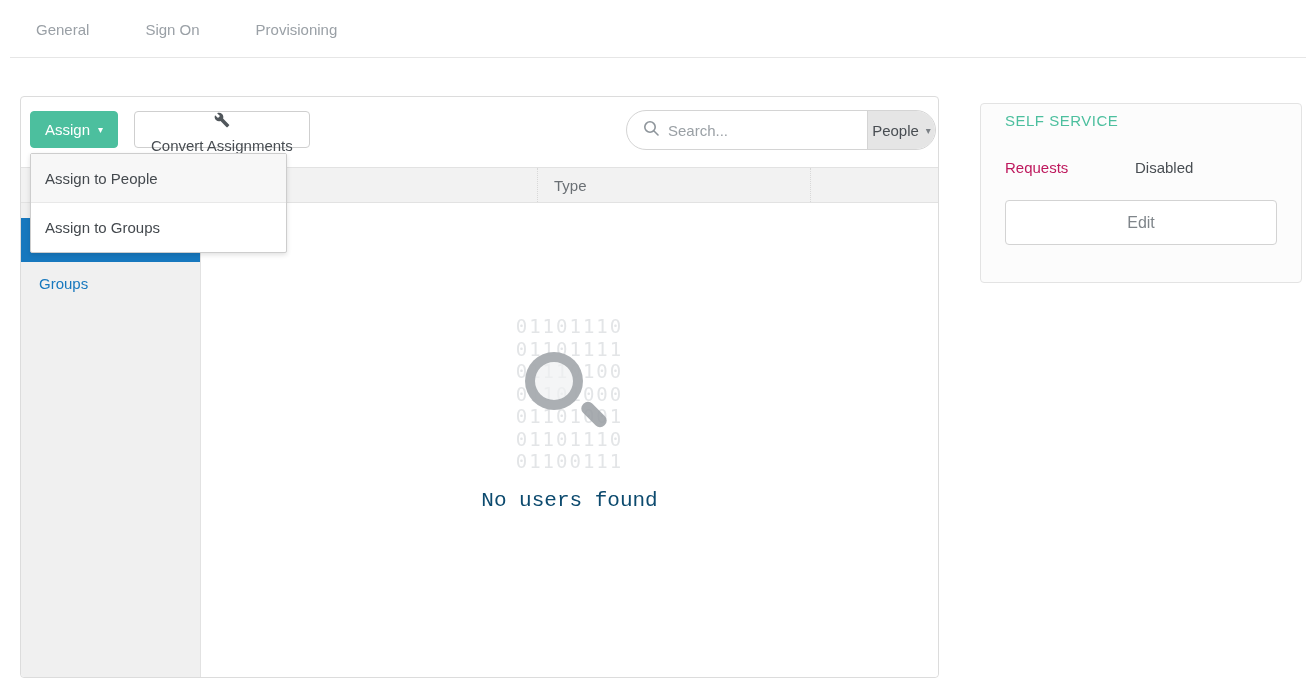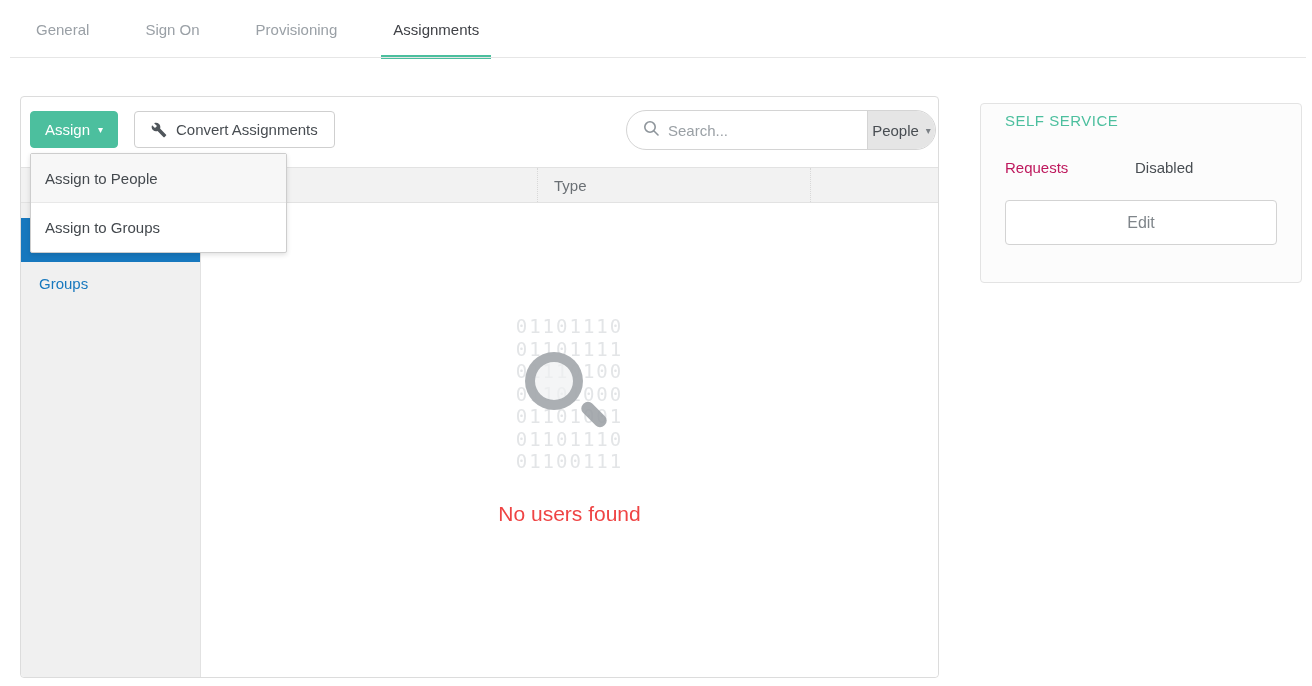--- a/index.html
+++ b/index.html
@@ -53,20 +53,21 @@
     display:flex;align-items:center;gap:8px;cursor:pointer;
     font-family:"Liberation Sans",sans-serif;
   }
   .btn-assign .caret{font-size:10px;line-height:1;}
   .btn-convert{
     position:absolute;left:113px;top:14px;height:37px;
     background:#fff;border:1px solid #cfcfcf;border-radius:4px;
     font-size:15px;color:#484d52;padding:0 16px;
     display:flex;align-items:center;gap:9px;cursor:pointer;
     font-family:"Liberation Sans",sans-serif;
+    flex-direction:column;
   }
   .wrench-icon svg{display:block;}
   .search-pill{
     position:absolute;left:605px;top:13px;width:310px;height:40px;
     border:1px solid #d4d4d4;border-radius:20px;background:#fff;
     display:flex;align-items:stretch;overflow:hidden;
   }
   .search-section{
     flex:1;display:flex;align-items:center;gap:8px;padding-left:16px;
   }
@@ -133,21 +134,21 @@
     border-radius:50%;
     border:10px solid rgba(153,158,162,0.80);
     background:rgba(240,241,242,0.72);
   }
   .magnifier .handle{
     position:absolute;left:62px;top:66px;width:30px;height:13px;
     background:rgba(153,158,162,0.85);border-radius:6px;
     transform:rotate(45deg);
   }
   .empty-message{
-    margin-top:29px;font-size:21px;color:#ef4444;
+    margin-top:16px;font-size:21px;color:#0c4a6e;font-family:Liberation Mono, monospace;
   }
 
   
   .assign-menu{
     position:absolute;left:30px;top:153px;width:257px;
     background:#fff;border:1px solid #cdcdcd;border-radius:2px;
     box-shadow:0 2px 5px rgba(0,0,0,0.12);z-index:20;
   }
   .assign-menu-item{
     height:49px;display:flex;align-items:center;padding-left:14px;
@@ -176,21 +177,20 @@
     font-family:"Liberation Sans",sans-serif;
   }
 </style>
 </head>
 <body>
 
 <div class="tabbar">
   <div class="tab">General</div>
   <div class="tab">Sign On</div>
   <div class="tab">Provisioning</div>
-  <div class="tab active">Assignments</div>
   <div class="tabbar-rule"></div>
 </div>
 
 <div class="main-panel">
 
   <div class="toolbar">
     <button class="btn-assign">
       <span>Assign</span>
       <span class="caret">▾</span>
     </button>

